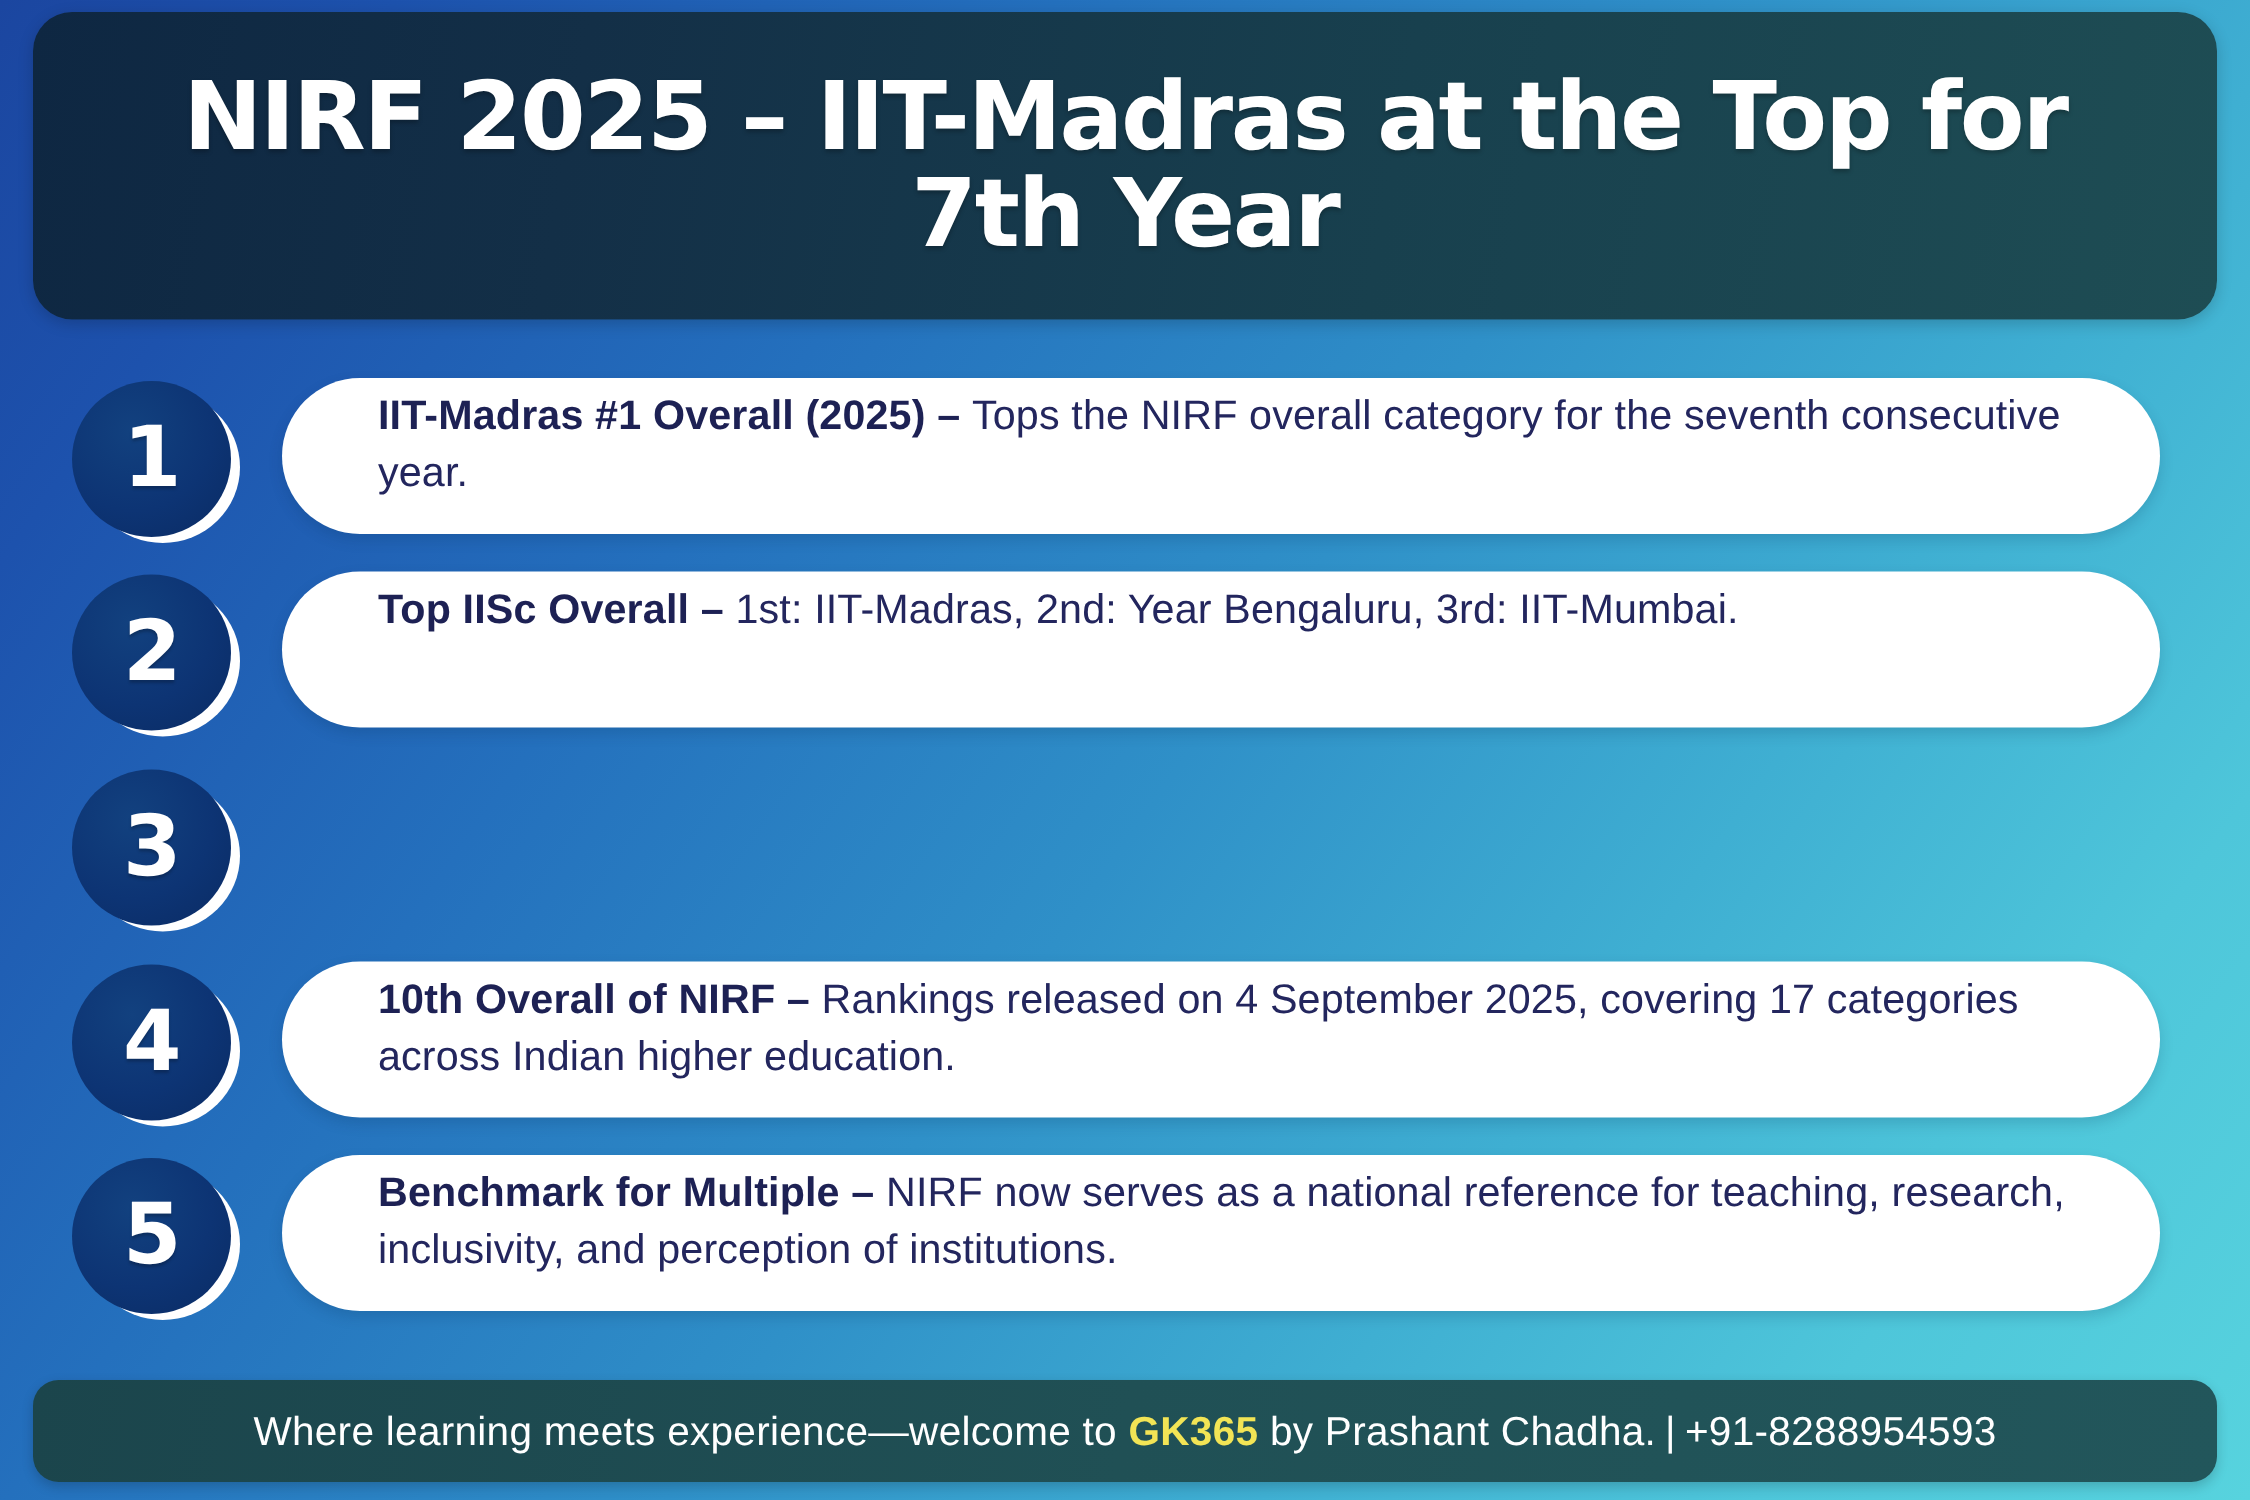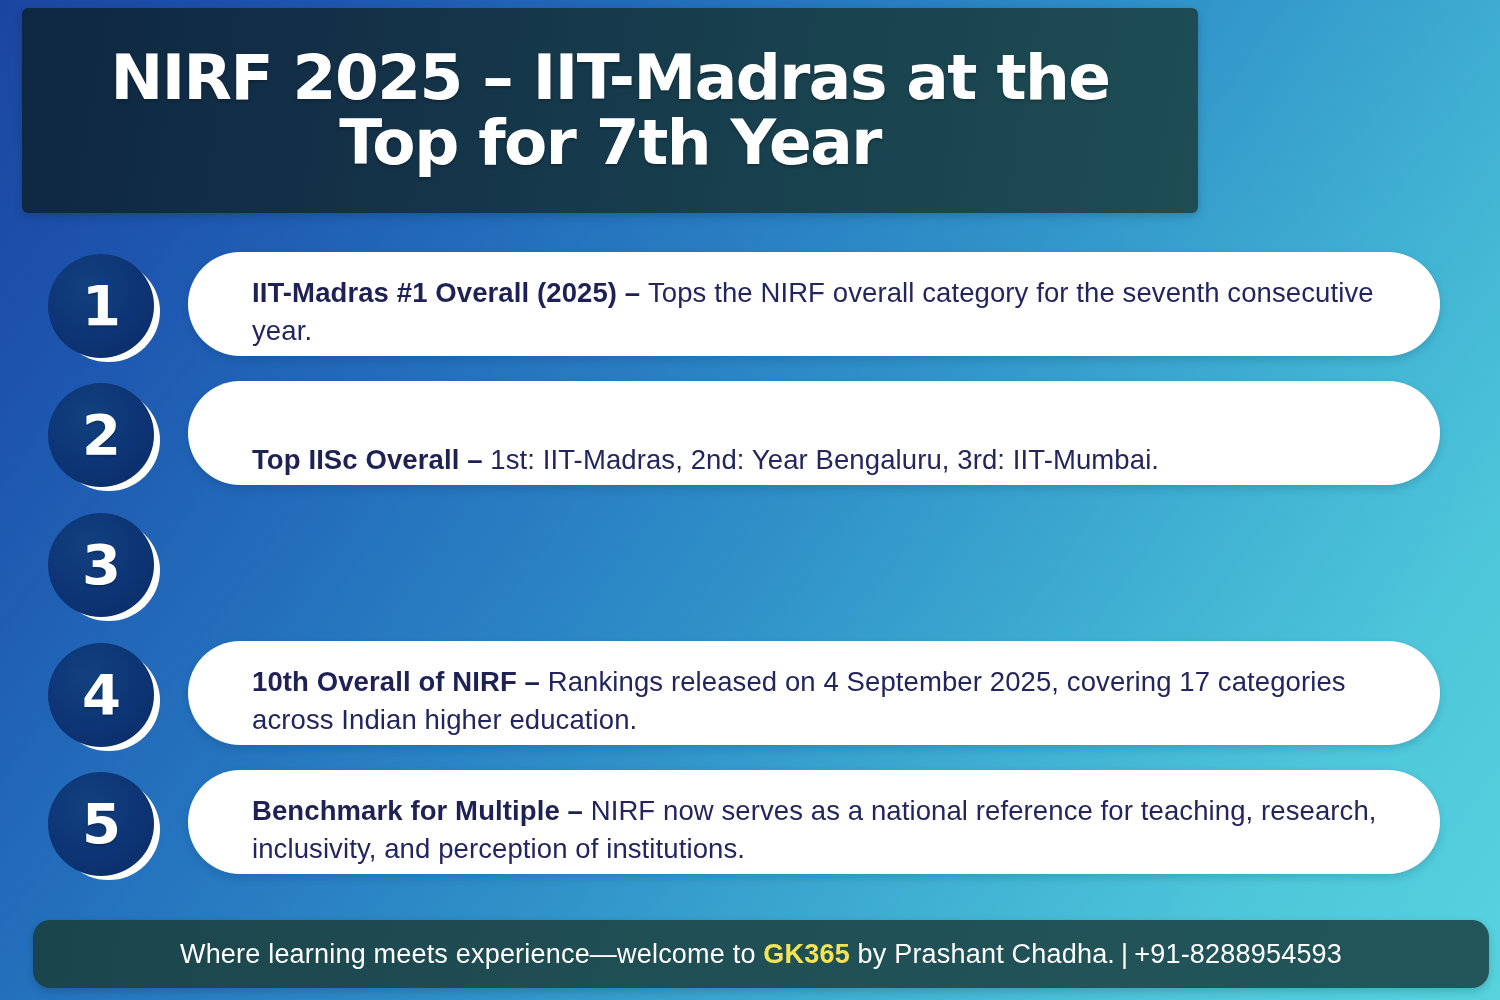--- a/index.html
+++ b/index.html
@@ -23,22 +23,22 @@
         #3fafd2 70%,
         #4ec6da 85%,
         #57d3de 100%);
     overflow:hidden;
   }
 
   
   .title-bar {
     position:absolute;
     left:22px; top:8px;
-    width:1176px; height:205px;
-    border-radius:6px;
+    width:1456px; height:205px;
+    border-radius:26px;
     background:linear-gradient(100deg, #0e2742 0%, #132f47 25%, #18404e 62%, #1e4d54 100%);
     display:flex;
     align-items:center;
     justify-content:flex-end;
     box-shadow:0 3px 10px rgba(0,0,0,.18);
   }
   .title-text {
     color:#ffffff;
     font-family:"DejaVu Sans", sans-serif;
     font-weight:bold;
@@ -96,21 +96,21 @@
 
   
   .card {
     position:absolute;
     left:188px; top:2px;
     width:1252px;
     min-height:104px;
     border-radius:55px;
     background:#ffffff;
     display:flex;
-    align-items:flex-end;
+    align-items:flex-start;
     padding:6px 62px 6px 64px;
     box-shadow:0 4px 9px rgba(8,40,80,.17);
   }
   .card-text {
     color:#23265e;
     font-size:27.5px;
     line-height:1.38;
     letter-spacing:.1px;
   }
   .card-text .lead {
@@ -121,21 +121,21 @@
   
   .row-1 { height:129px; }
   .row-2 { height:130px; }
   .row-3 { height:130px; }
   .row-4 { height:129px; }
   .row-5 { height:130px; }
 
   
   .footer-bar {
     position:absolute;
-    left:33px; bottom:12px;
+    left:22px; bottom:12px;
     width:1456px; height:68px;
     border-radius:17px;
     background:linear-gradient(100deg, #1b454c 0%, #205055 50%, #22565b 100%);
     display:flex;
     align-items:center;
     justify-content:center;
     box-shadow:0 3px 8px rgba(0,0,0,.18);
   }
   .footer-text {
     color:#ffffff;

